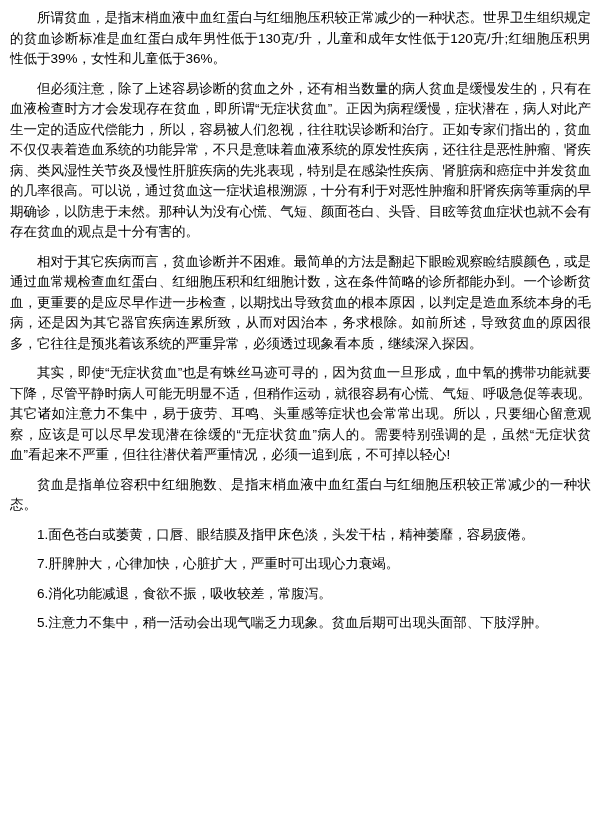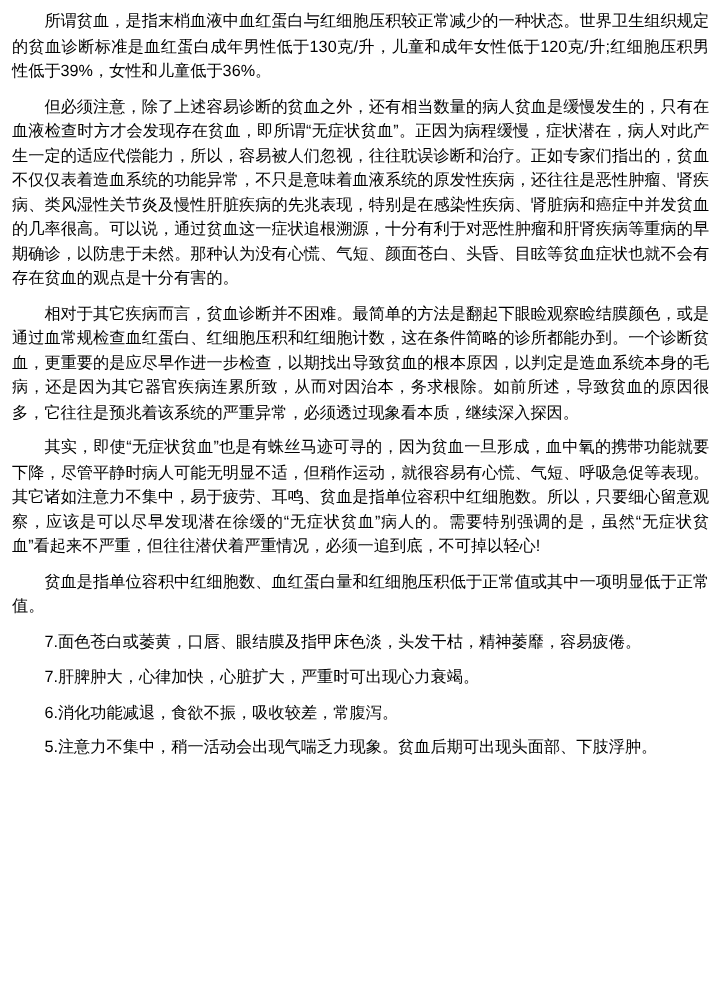--- a/index.html
+++ b/index.html
@@ -43,19 +43,19 @@
     margin-bottom: 0;
   }
 </style>
 </head>
 <body>
 
 <div class="page">
   <p class="para">所谓贫血，是指末梢血液中血红蛋白与红细胞压积较正常减少的一种状态。世界卫生组织规定的贫血诊断标准是血红蛋白成年男性低于130克/升，儿童和成年女性低于120克/升;红细胞压积男性低于39%，女性和儿童低于36%。</p>
   <p class="para">但必须注意，除了上述容易诊断的贫血之外，还有相当数量的病人贫血是缓慢发生的，只有在血液检查时方才会发现存在贫血，即所谓“无症状贫血”。正因为病程缓慢，症状潜在，病人对此产生一定的适应代偿能力，所以，容易被人们忽视，往往耽误诊断和治疗。正如专家们指出的，贫血不仅仅表着造血系统的功能异常，不只是意味着血液系统的原发性疾病，还往往是恶性肿瘤、肾疾病、类风湿性关节炎及慢性肝脏疾病的先兆表现，特别是在感染性疾病、肾脏病和癌症中并发贫血的几率很高。可以说，通过贫血这一症状追根溯源，十分有利于对恶性肿瘤和肝肾疾病等重病的早期确诊，以防患于未然。那种认为没有心慌、气短、颜面苍白、头昏、目眩等贫血症状也就不会有存在贫血的观点是十分有害的。</p>
   <p class="para">相对于其它疾病而言，贫血诊断并不困难。最简单的方法是翻起下眼睑观察睑结膜颜色，或是通过血常规检查血红蛋白、红细胞压积和红细胞计数，这在条件简略的诊所都能办到。一个诊断贫血，更重要的是应尽早作进一步检查，以期找出导致贫血的根本原因，以判定是造血系统本身的毛病，还是因为其它器官疾病连累所致，从而对因治本，务求根除。如前所述，导致贫血的原因很多，它往往是预兆着该系统的严重异常，必须透过现象看本质，继续深入探因。</p>
-  <p class="para">其实，即使“无症状贫血”也是有蛛丝马迹可寻的，因为贫血一旦形成，血中氧的携带功能就要下降，尽管平静时病人可能无明显不适，但稍作运动，就很容易有心慌、气短、呼吸急促等表现。其它诸如注意力不集中，易于疲劳、耳鸣、贫血是指单位容积中红细胞数。所以，只要细心留意观察，应该是可以尽早发现潜在徐缓的“无症状贫血”病人的。需要特别强调的是，虽然“无症状贫血”看起来不严重，但往往潜伏着严重情况，必须一追到底，不可掉以轻心!</p>
-  <p class="para">贫血是指单位容积中红细胞数、血红蛋白量和红细胞压积低于正常值或其中一项明显低于正常值。</p>
-  <p class="list-item">7.面色苍白或萎黄，口唇、眼结膜及指甲床色淡，头发干枯，精神萎靡，容易疲倦。</p>
+  <p class="para">其实，即使“无症状贫血”也是有蛛丝马迹可寻的，因为贫血一旦形成，血中氧的携带功能就要下降，尽管平静时病人可能无明显不适，但稍作运动，就很容易有心慌、气短、呼吸急促等表现。其它诸如注意力不集中，易于疲劳、耳鸣、头重感等症状也会常常出现。所以，只要细心留意观察，应该是可以尽早发现潜在徐缓的“无症状贫血”病人的。需要特别强调的是，虽然“无症状贫血”看起来不严重，但往往潜伏着严重情况，必须一追到底，不可掉以轻心!</p>
+  <p class="para">贫血是指单位容积中红细胞数、是指末梢血液中血红蛋白与红细胞压积较正常减少的一种状态。</p>
+  <p class="list-item">1.面色苍白或萎黄，口唇、眼结膜及指甲床色淡，头发干枯，精神萎靡，容易疲倦。</p>
   <p class="list-item">7.肝脾肿大，心律加快，心脏扩大，严重时可出现心力衰竭。</p>
   <p class="list-item">6.消化功能减退，食欲不振，吸收较差，常腹泻。</p>
   <p class="list-item">5.注意力不集中，稍一活动会出现气喘乏力现象。贫血后期可出现头面部、下肢浮肿。</p>
 </div>
 
 </body></html>

